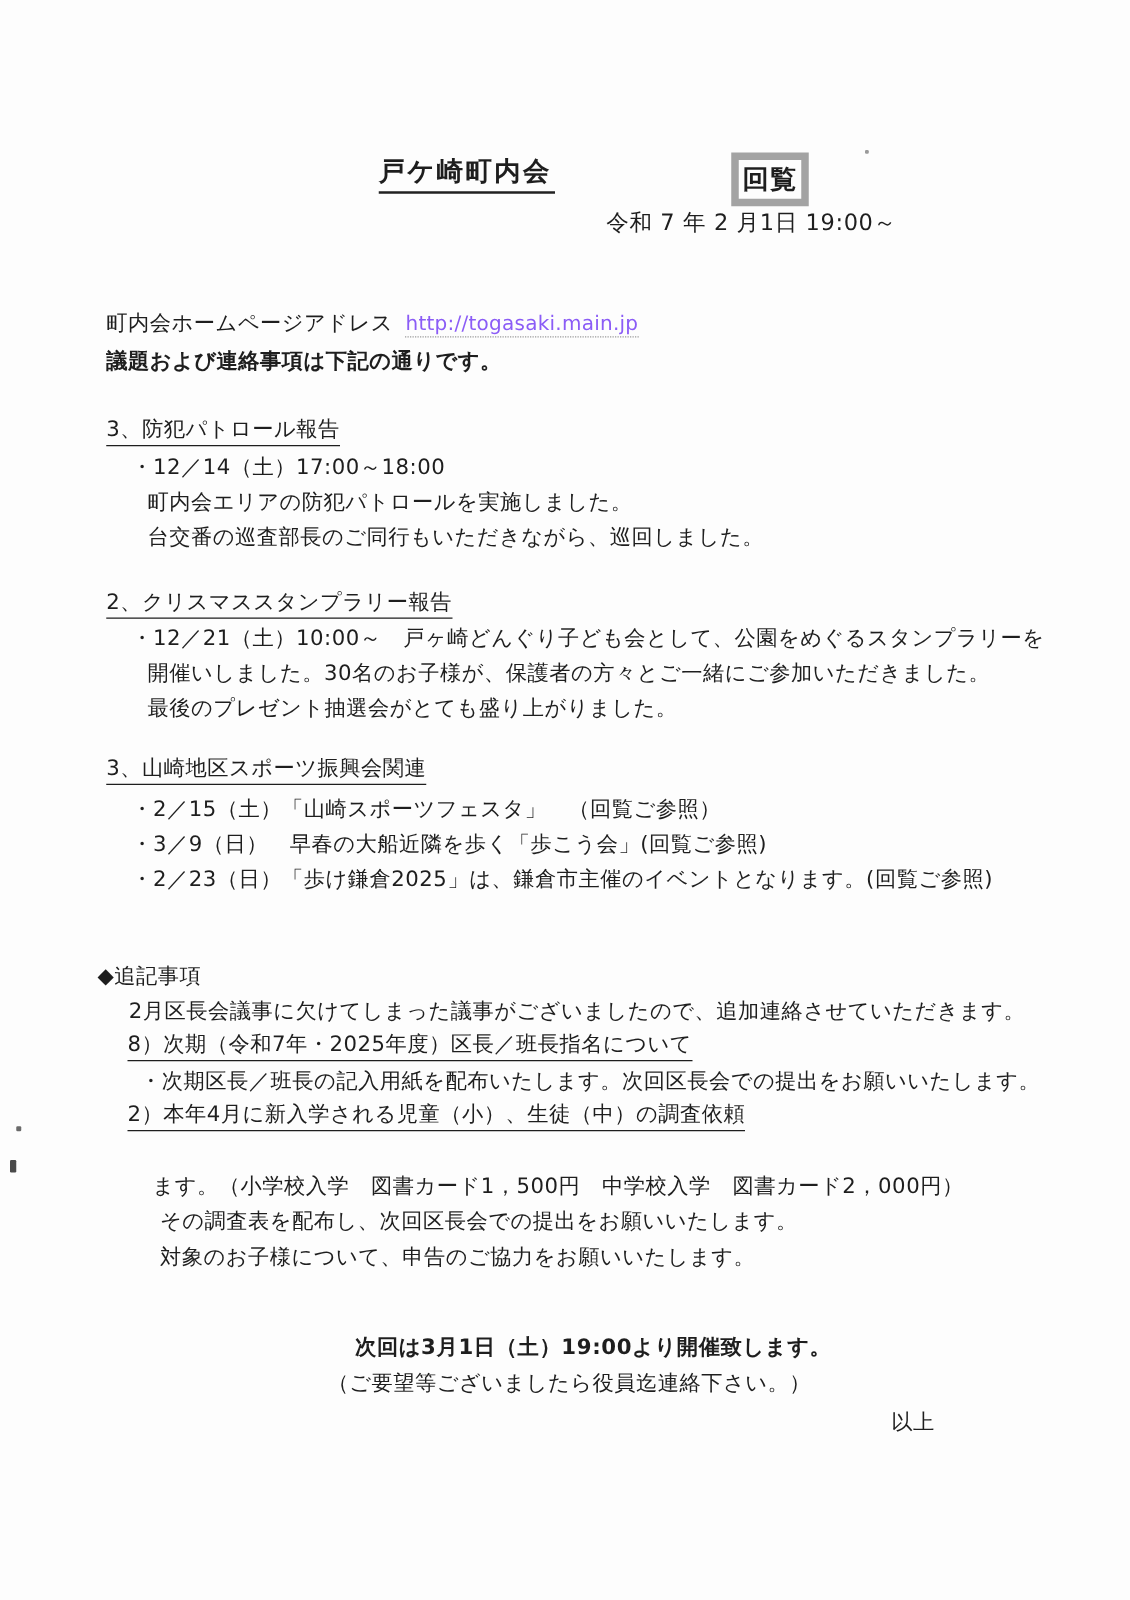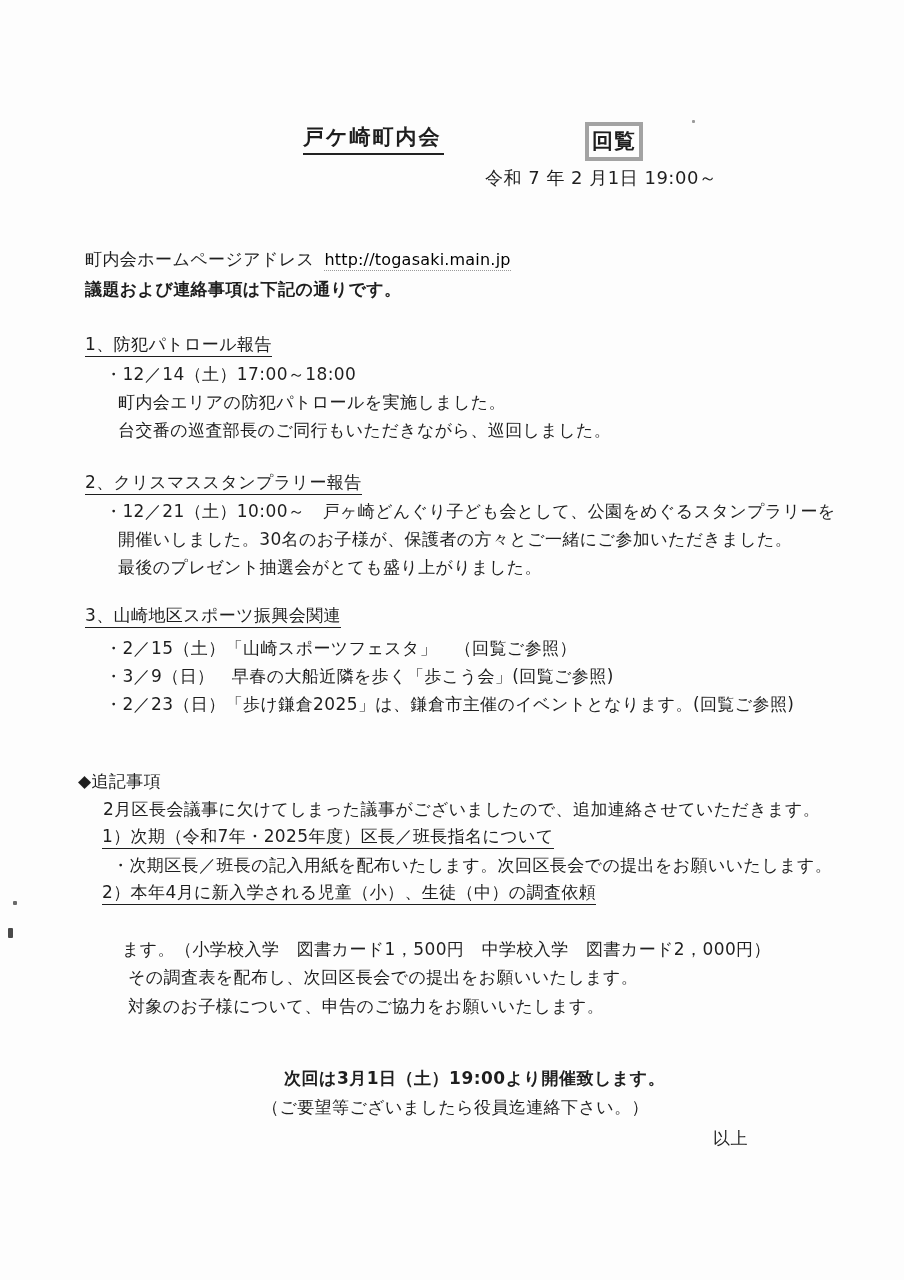--- a/index.html
+++ b/index.html
@@ -22,42 +22,42 @@
     left: 303px; top: 123px;
     font-size: 21px; font-weight: 700;
     letter-spacing: 2px;
     border-bottom: 2px solid #222;
     padding: 0 2px 2px 0;
   }
   .kairan-stamp {
     left: 585px; top: 122px;
     font-size: 21px; font-weight: 700;
     letter-spacing: 1px;
-    border: 4px solid #a3a3a3;
+    border: 6px solid #a3a3a3;
     padding: 1px 3px 2px 3px;
   }
   .meeting-datetime {
     left: 485px; top: 166px;
     font-size: 18px;
     letter-spacing: 0.5px;
   }
   .doc-title {
     left: 290px; top: 204px;
     font-size: 22px; font-weight: 700;
     letter-spacing: 1px;
   }
   .body-line {
     font-size: 17px;
     letter-spacing: 0.4px;
     line-height: 1.25;
   }
   .homepage-line { left: 85px; top: 249px; }
   .homepage-url {
     font-size: 16px;
-    color: #000000;
+    color: #8b5cf6;
     border-bottom: 1px dotted #9a9a9a;
     padding-bottom: 1px;
     margin-left: 10px;
     letter-spacing: 0.2px;
   }
   .intro-line { left: 85px; top: 279px; font-weight: bold; }
   .sec-heading {
     border-bottom: 1.5px solid #1e1e1e;
     padding-bottom: 2px;
   }
@@ -86,21 +86,21 @@
   <div class="abs assoc-name">戸ケ崎町内会</div>
   <div class="abs kairan-stamp">回覧</div>
   <div class="abs meeting-datetime">令和 7 年 2 月1日 19:00～</div>
 
   <div class="abs body-line homepage-line">
     <span>町内会ホームページアドレス</span><span class="homepage-url">http://togasaki.main.jp</span>
   </div>
   <div class="abs body-line intro-line">議題および連絡事項は下記の通りです。</div>
 
   <div class="abs body-line" style="left:85px; top:334px;">
-    <span class="sec-heading">1、防犯パトロール報告</span>
+    <span class="sec-heading">3、防犯パトロール報告</span>
   </div>
   <div class="abs body-line" style="left:105px; top:364px;">・12／14（土）17:00～18:00</div>
   <div class="abs body-line" style="left:118px; top:392px;">町内会エリアの防犯パトロールを実施しました。</div>
   <div class="abs body-line" style="left:118px; top:420px;">台交番の巡査部長のご同行もいただきながら、巡回しました。</div>
 
   <div class="abs body-line" style="left:85px; top:472px;">
     <span class="sec-heading">2、クリスマススタンプラリー報告</span>
   </div>
   <div class="abs body-line" style="left:105px; top:501px;">・12／21（土）10:00～　戸ヶ崎どんぐり子ども会として、公園をめぐるスタンプラリーを</div>
   <div class="abs body-line" style="left:118px; top:529px;">開催いしました。30名のお子様が、保護者の方々とご一緒にご参加いただきました。</div>
@@ -110,21 +110,21 @@
     <span class="sec-heading">3、山崎地区スポーツ振興会関連</span>
   </div>
   <div class="abs body-line" style="left:105px; top:638px;">・2／15（土）「山崎スポーツフェスタ」　（回覧ご参照）</div>
   <div class="abs body-line" style="left:105px; top:666px;">・3／9（日）　早春の大船近隣を歩く「歩こう会」(回覧ご参照)</div>
   <div class="abs body-line" style="left:105px; top:694px;">・2／23（日）「歩け鎌倉2025」は、鎌倉市主催のイベントとなります。(回覧ご参照)</div>
 
   <div class="abs body-line" style="left:78px; top:771px;">◆追記事項</div>
   <div class="abs body-line" style="left:103px; top:799px;">2月区長会議事に欠けてしまった議事がございましたので、追加連絡させていただきます。</div>
 
   <div class="abs body-line" style="left:102px; top:826px;">
-    <span class="underlined">1）次期（令和7年・2025年度）区長／班長指名について</span>
+    <span class="underlined">8）次期（令和7年・2025年度）区長／班長指名について</span>
   </div>
   <div class="abs body-line" style="left:112px; top:855px;">・次期区長／班長の記入用紙を配布いたします。次回区長会での提出をお願いいたします。</div>
 
   <div class="abs body-line" style="left:102px; top:882px;">
     <span class="underlined">2）本年4月に新入学される児童（小）、生徒（中）の調査依頼</span>
   </div>
   <div class="abs body-line" style="left:122px; top:939px;">ます。（小学校入学　図書カード1，500円　中学校入学　図書カード2，000円）</div>
   <div class="abs body-line" style="left:128px; top:967px;">その調査表を配布し、次回区長会での提出をお願いいたします。</div>
   <div class="abs body-line" style="left:128px; top:996px;">対象のお子様について、申告のご協力をお願いいたします。</div>
 

